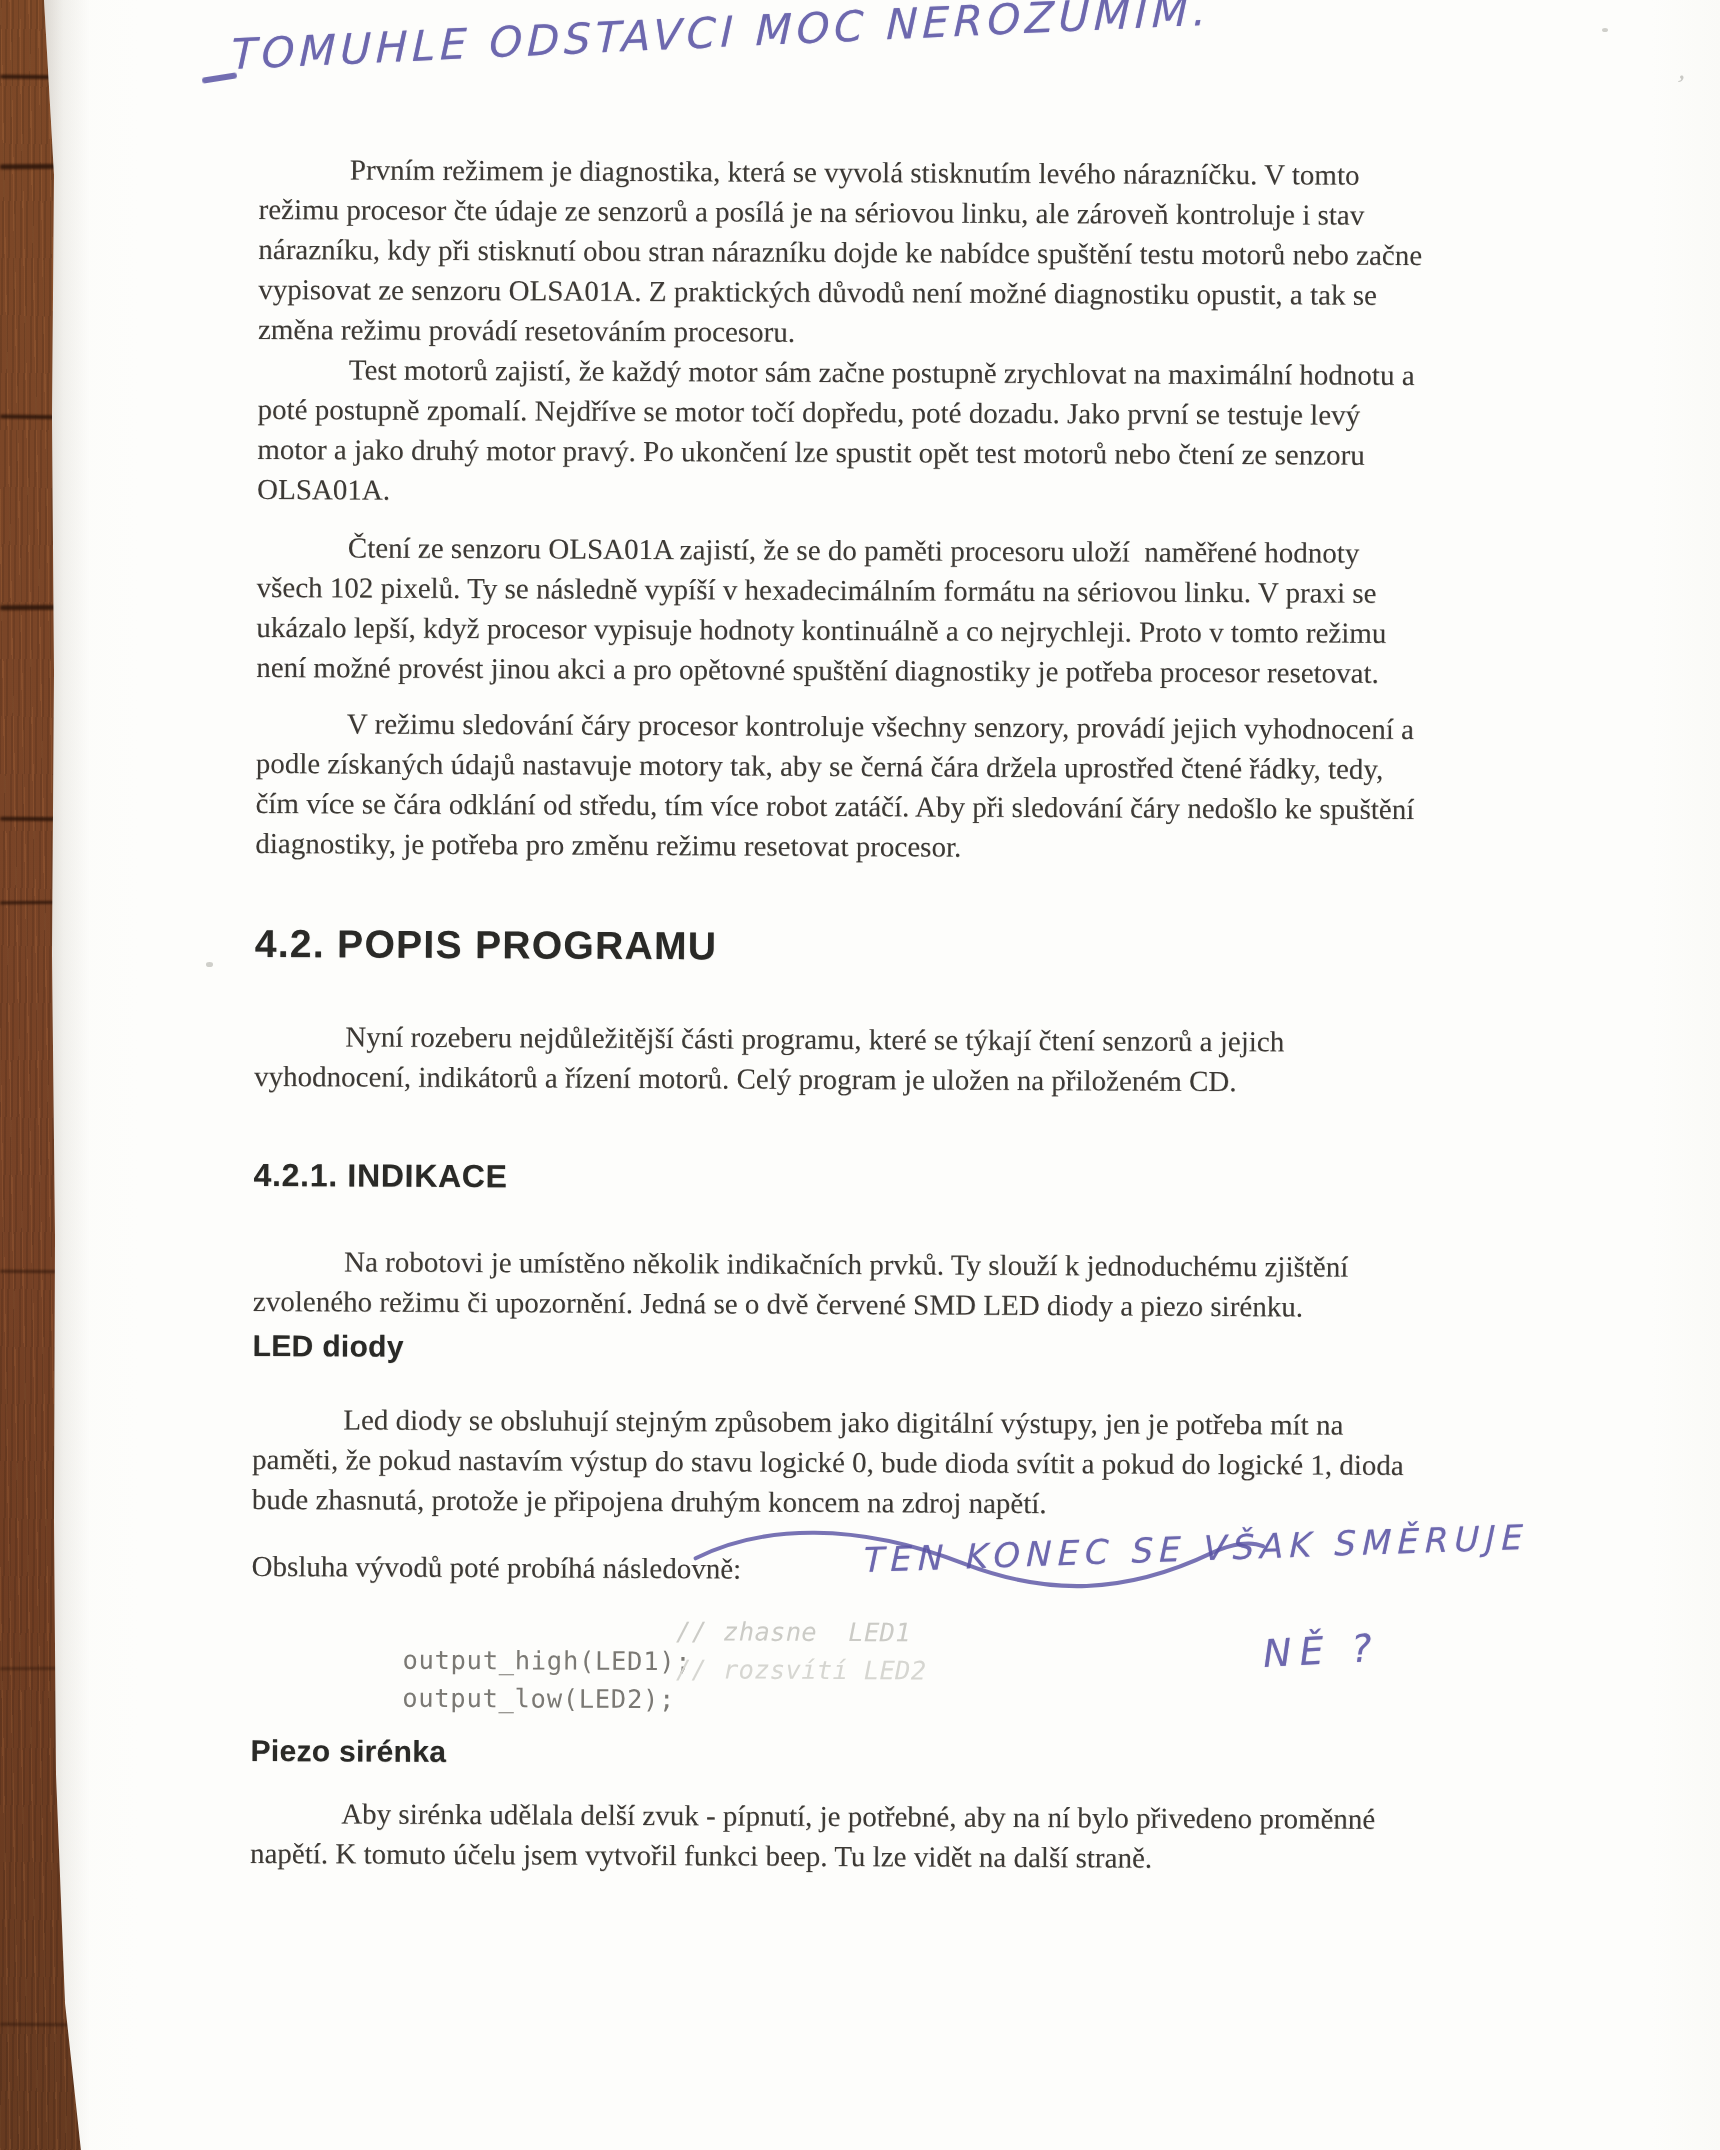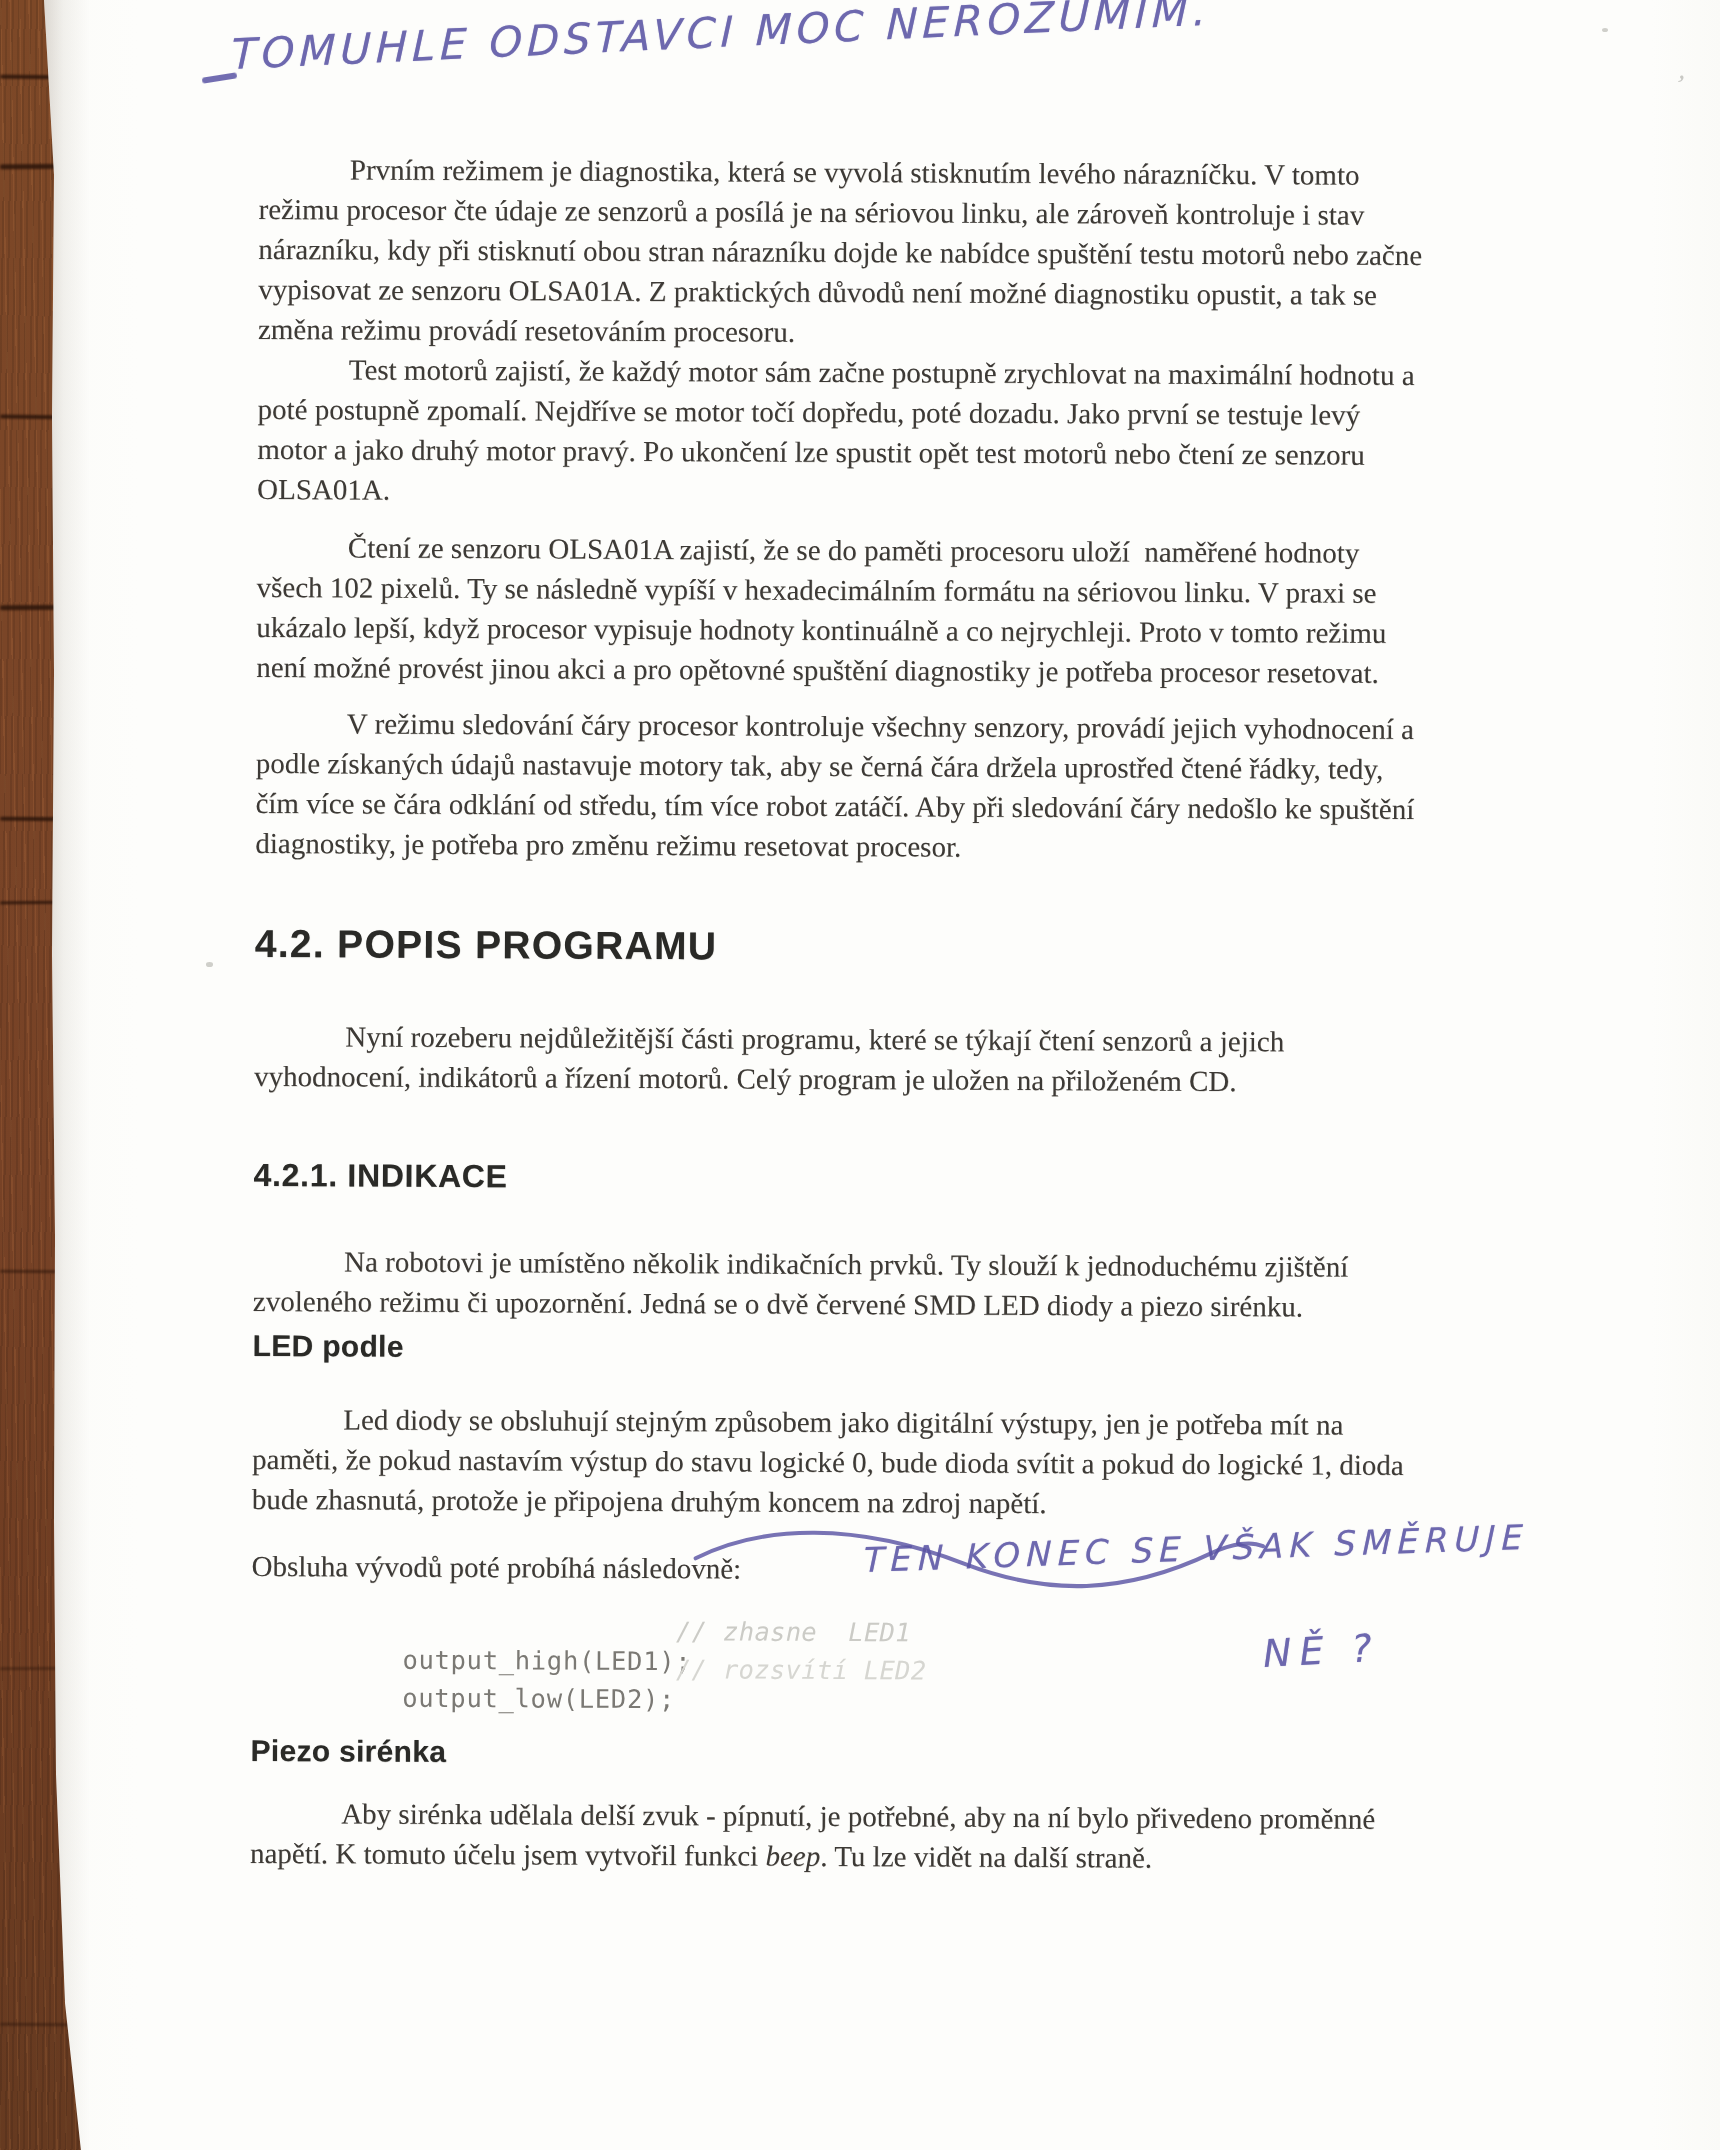--- a/index.html
+++ b/index.html
@@ -48,21 +48,21 @@
   .code-row{
     position:absolute;left:282px;
     font-family:"DejaVu Sans Mono","Liberation Mono",monospace;
     font-size:25.5px;color:#7b7974;white-space:pre;letter-spacing:0.7px;
   }
   .code-comment{
     position:absolute;left:402px;top:0;
     color:#cbcbc6;font-style:italic;letter-spacing:0.3px;
   }
   .comment2{color:#d6d6d1;}
-  .ital{font-style:italic;}
+  .ital{}
   
   .hand{
     position:absolute;
     font-family:"DejaVu Sans",sans-serif;font-style:italic;
     color:#5a54a4;opacity:0.88;white-space:pre;
     text-shadow:0 0 1px rgba(90,84,164,0.55);
   }
   .top-note{
     left:232px;top:30px;font-size:42px;letter-spacing:4.7px;
     transform:rotate(-2.6deg) skewX(-4deg);transform-origin:left top;
@@ -149,21 +149,21 @@
           <div class="tline">vyhodnocení, indikátorů a řízení motorů. Celý program je uložen na přiloženém CD.</div>
         </div>
 
       <div class="hsec h-mid" style="top:1157px;">4.2.1. INDIKACE</div>
 
       <div class="body-text" style="top:1241px;">
           <div class="tline ind">Na robotovi je umístěno několik indikačních prvků. Ty slouží k jednoduchému zjištění</div>
           <div class="tline">zvoleného režimu či upozornění. Jedná se o dvě červené SMD LED diody a piezo sirénku.</div>
         </div>
 
-      <div class="hsec h-small" style="top:1329px;">LED podle</div>
+      <div class="hsec h-small" style="top:1329px;">LED diody</div>
 
       <div class="body-text" style="top:1399px;">
           <div class="tline ind">Led diody se obsluhují stejným způsobem jako digitální výstupy, jen je potřeba mít na</div>
           <div class="tline">paměti, že pokud nastavím výstup do stavu logické 0, bude dioda svítit a pokud do logické 1, dioda</div>
           <div class="tline">bude zhasnutá, protože je připojena druhým koncem na zdroj napětí.</div>
         </div>
 
       <div class="body-text" style="top:1546px;">Obsluha vývodů poté probíhá následovně:</div>
 
       <div class="code-row" style="top:1614px;">

